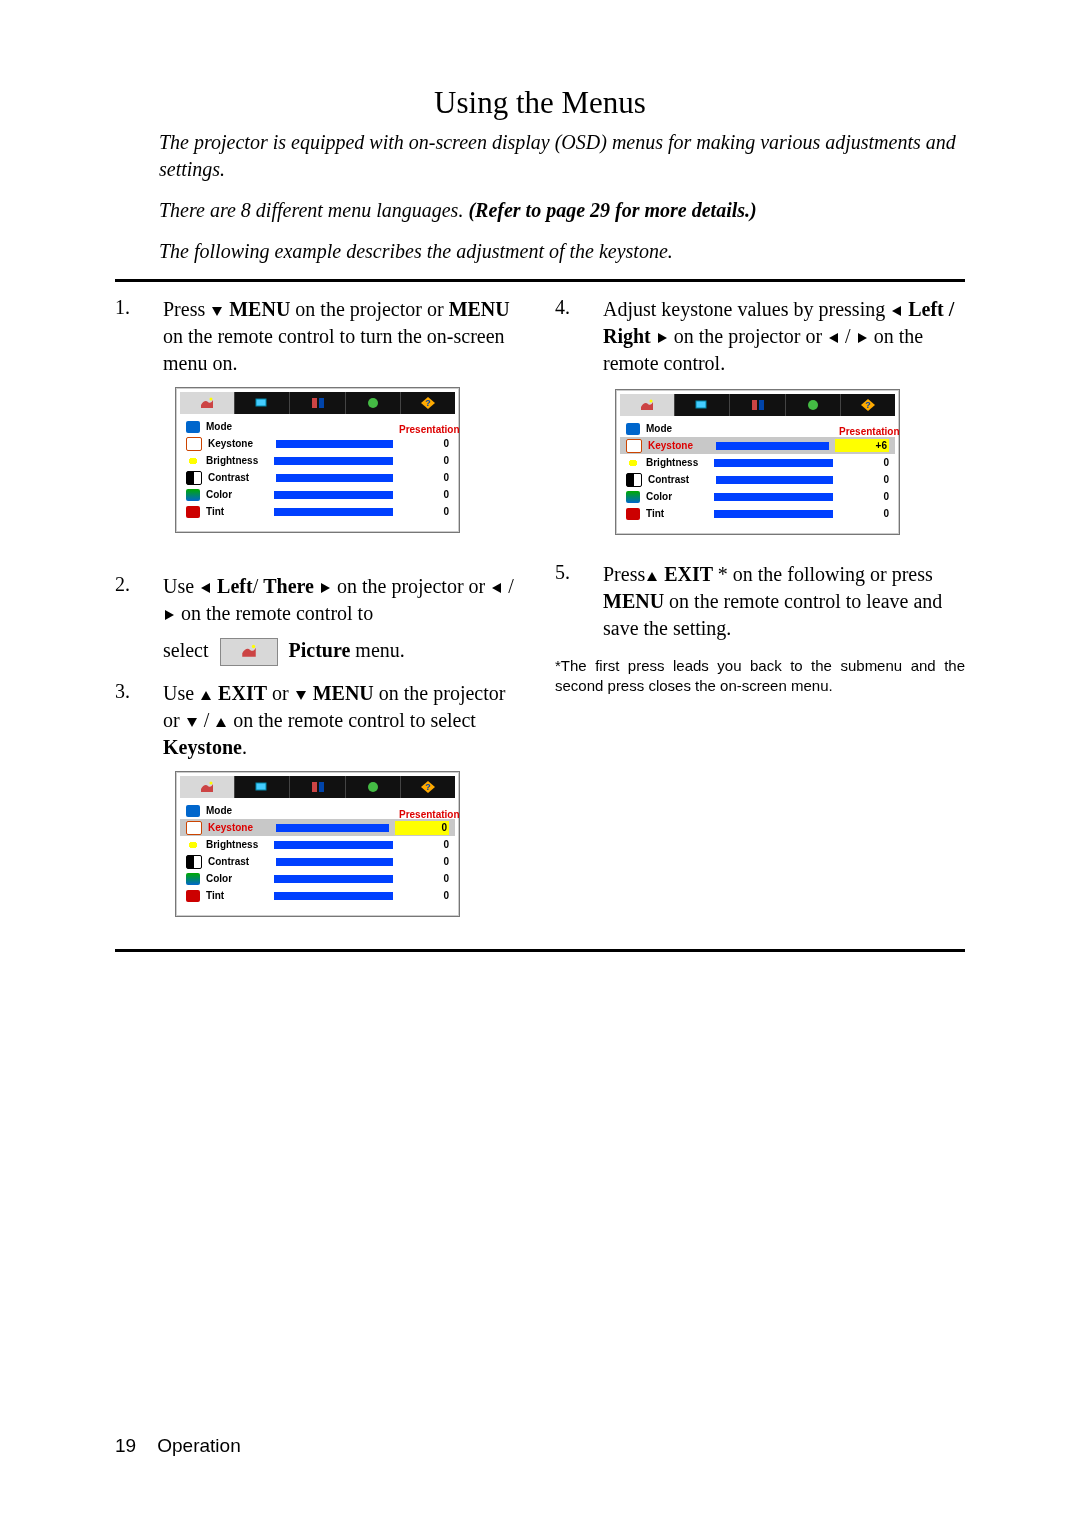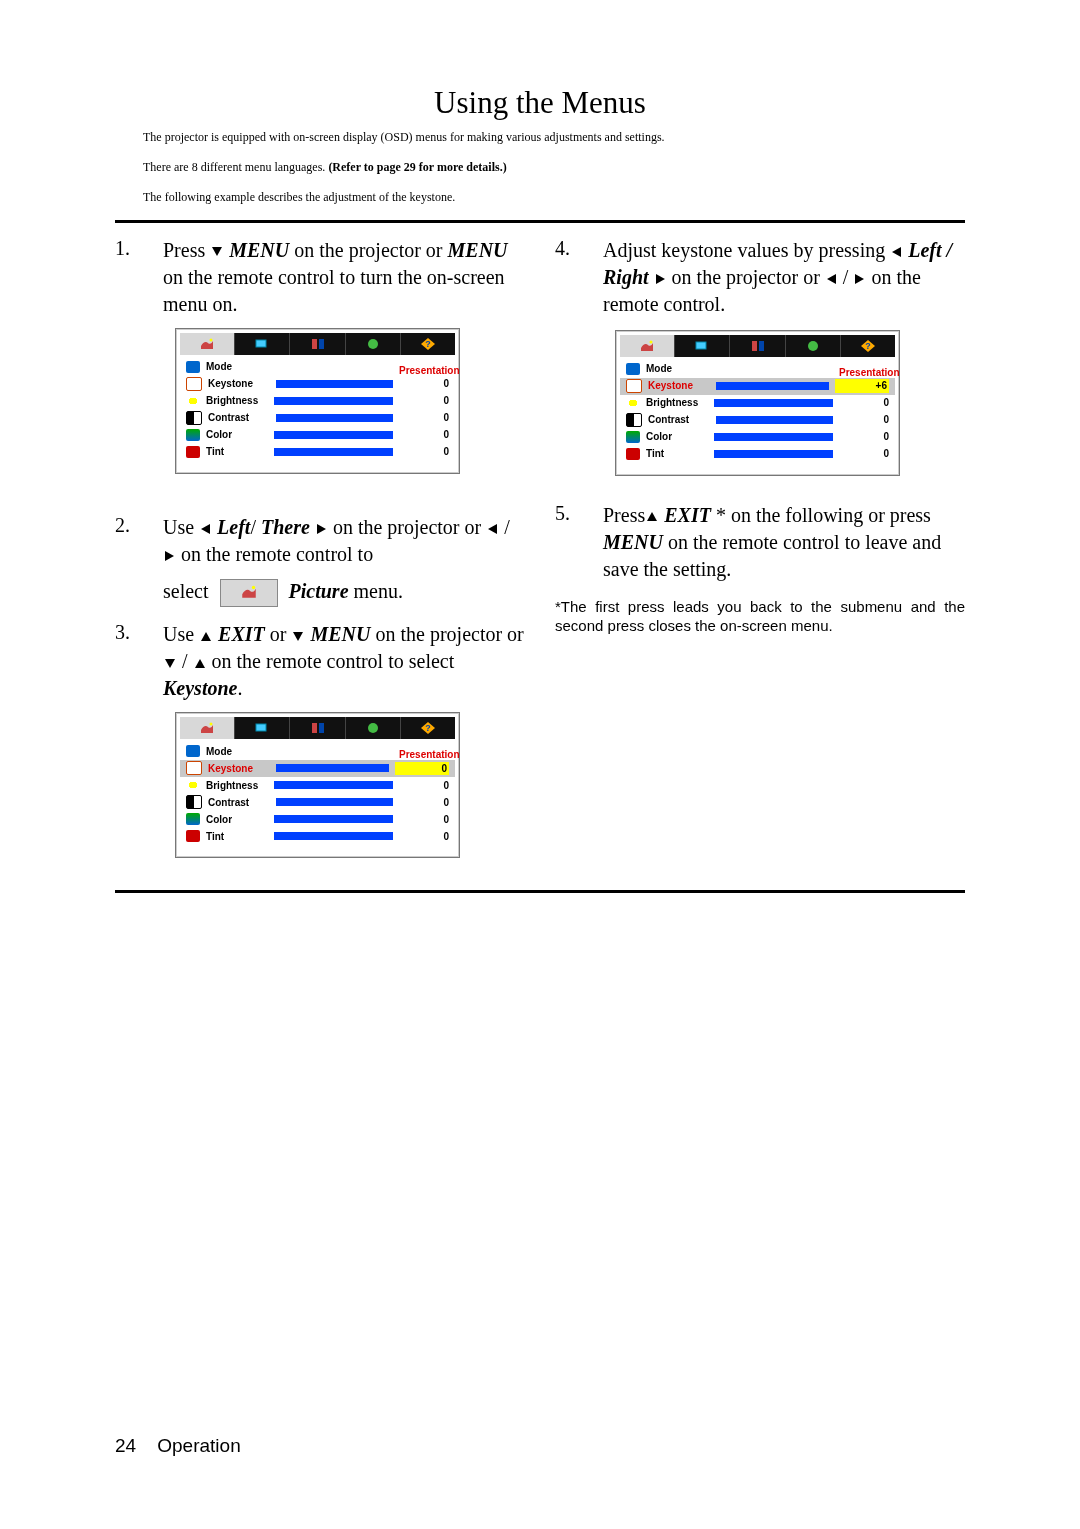--- a/index.html
+++ b/index.html
@@ -15,23 +15,24 @@
   .page {
     padding: 85px 115px 0 115px;
   }
   h2 {
     font-size: 31px;
     font-weight: normal;
     margin: 0 0 8px 0;
     text-align: center;
   }
   .intro {
-    margin-left: 28px;
-    font-size: 12px;
+    margin-left: 44px;
+    font-size: 20px;
     line-height: 1.35;
+    font-style: italic;
   }
   .intro p { margin: 0 0 14px 0; }
   hr.thick {
     border: none;
     border-top: 3px solid #000;
     margin: 10px 0 14px 0;
   }
   .cols {
     display: flex;
     gap: 30px;
@@ -50,21 +51,21 @@
     margin-bottom: 14px;
   }
   .step-num {
     width: 48px;
     flex-shrink: 0;
   }
   .step-body {
     flex: 1;
     line-height: 1.35;
   }
-  .step-body b { font-weight: bold; font-style: italic; }
+  .step-body b { font-weight: bold; }
   .tri {
     display: inline-block;
     width: 0; height: 0;
     vertical-align: middle;
     margin: 0 2px;
   }
   .tri-down { border-left: 5px solid transparent; border-right: 5px solid transparent; border-top: 9px solid #000; }
   .tri-up   { border-left: 5px solid transparent; border-right: 5px solid transparent; border-bottom: 9px solid #000; }
   .tri-left { border-top: 5px solid transparent; border-bottom: 5px solid transparent; border-right: 9px solid #000; }
   .tri-right{ border-top: 5px solid transparent; border-bottom: 5px solid transparent; border-left: 9px solid #000; }
@@ -461,14 +462,14 @@
       </ol>
 
       <div class="footnote">*The first press leads you back to the submenu and the second press closes the on-screen menu.</div>
     </div>
   </div>
 
   <hr class="thick" style="margin-top:18px;">
 </div>
 
 <div class="footer">
-  <span>24</span>&nbsp;&nbsp;&nbsp;&nbsp;<span>Operation</span>
+  <span>19</span>&nbsp;&nbsp;&nbsp;&nbsp;<span>Operation</span>
 </div>
 
 </body></html>

